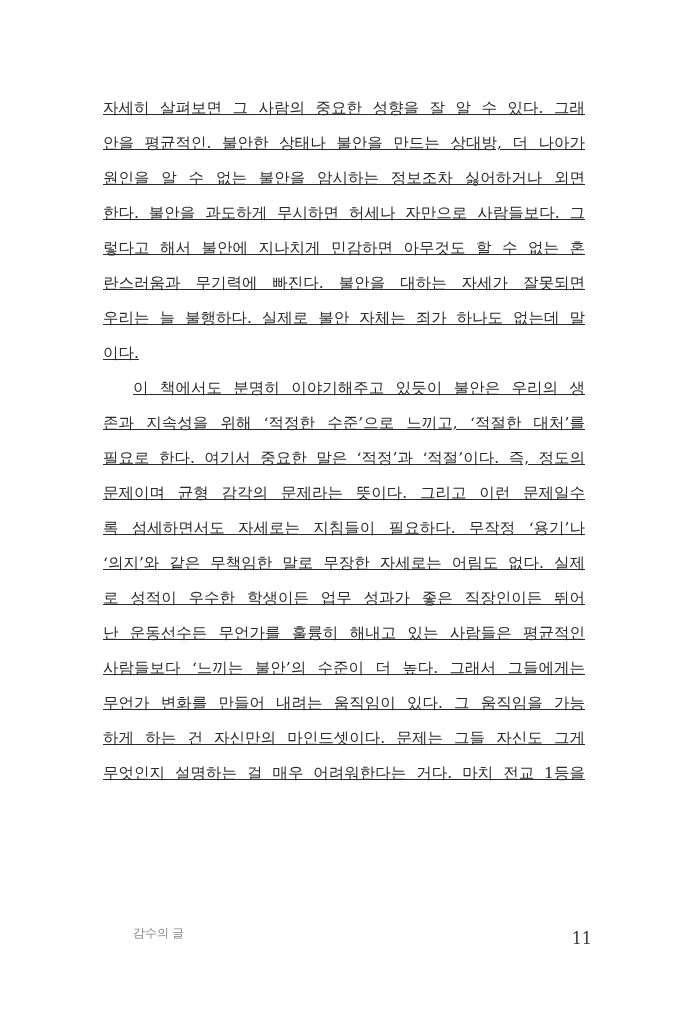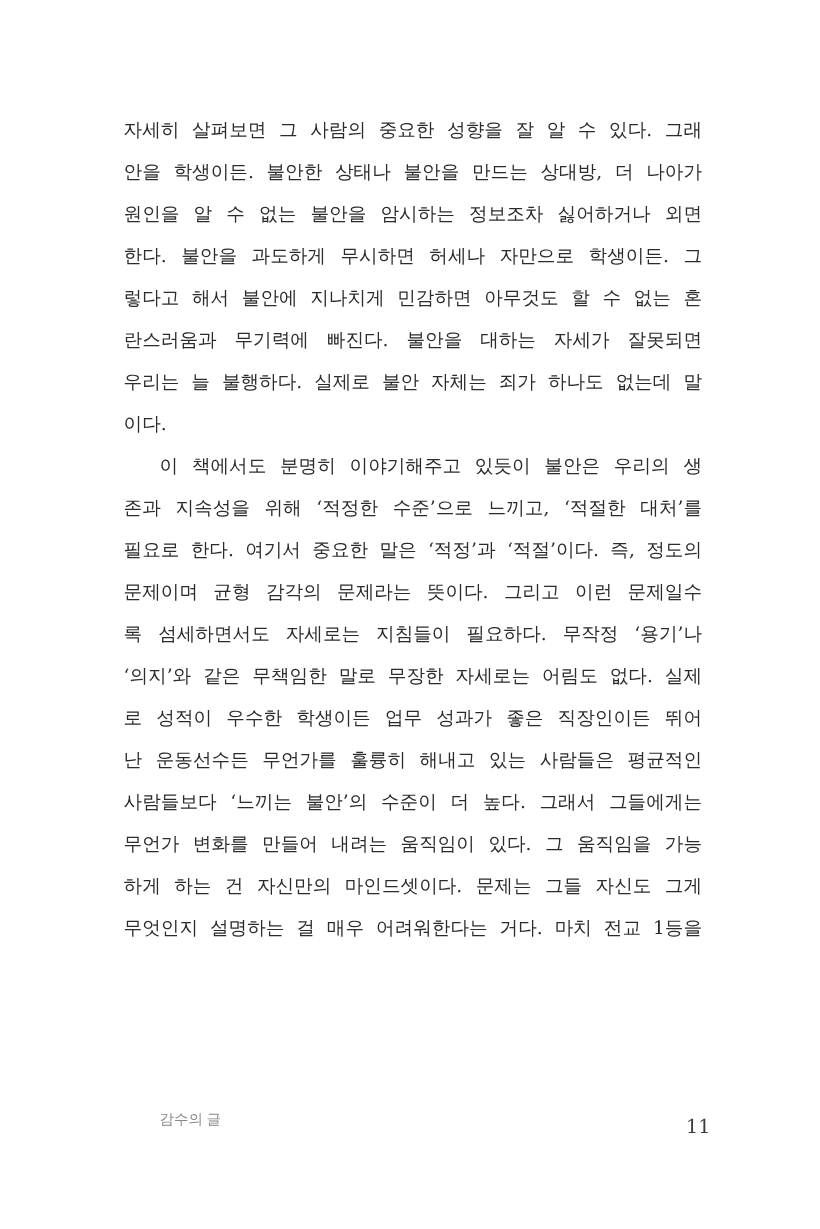--- a/index.html
+++ b/index.html
@@ -33,20 +33,21 @@
   }
   .para {
     margin: 0;
     padding: 0;
   }
   .line {
     height: 35px;
     overflow: hidden;
     text-align: justify;
     text-align-last: justify;
+    text-decoration: underline;
   }
   .line.para-end {
     text-align-last: left;
   }
   .line.indent {
     padding-left: 30px;
   }
   .footer-label {
     position: absolute;
     left: 133px;
@@ -68,23 +69,23 @@
 </style>
 </head>
 <body>
 
 <div class="page">
 
   <main class="text-block">
 
     <div class="para">
       <div class="line">자세히 살펴보면 그 사람의 중요한 성향을 잘 알 수 있다. 그래</div>
-      <div class="line">안을 학생이든. 불안한 상태나 불안을 만드는 상대방, 더 나아가</div>
+      <div class="line">안을 평균적인. 불안한 상태나 불안을 만드는 상대방, 더 나아가</div>
       <div class="line">원인을 알 수 없는 불안을 암시하는 정보조차 싫어하거나 외면</div>
-      <div class="line">한다. 불안을 과도하게 무시하면 허세나 자만으로 학생이든. 그</div>
+      <div class="line">한다. 불안을 과도하게 무시하면 허세나 자만으로 사람들보다. 그</div>
       <div class="line">렇다고 해서 불안에 지나치게 민감하면 아무것도 할 수 없는 혼</div>
       <div class="line">란스러움과 무기력에 빠진다. 불안을 대하는 자세가 잘못되면</div>
       <div class="line">우리는 늘 불행하다. 실제로 불안 자체는 죄가 하나도 없는데 말</div>
       <div class="line para-end">이다.</div>
     </div>
 
     <div class="para">
       <div class="line indent">이 책에서도 분명히 이야기해주고 있듯이 불안은 우리의 생</div>
       <div class="line">존과 지속성을 위해 ‘적정한 수준’으로 느끼고, ‘적절한 대처’를</div>
       <div class="line">필요로 한다. 여기서 중요한 말은 ‘적정’과 ‘적절’이다. 즉, 정도의</div>

